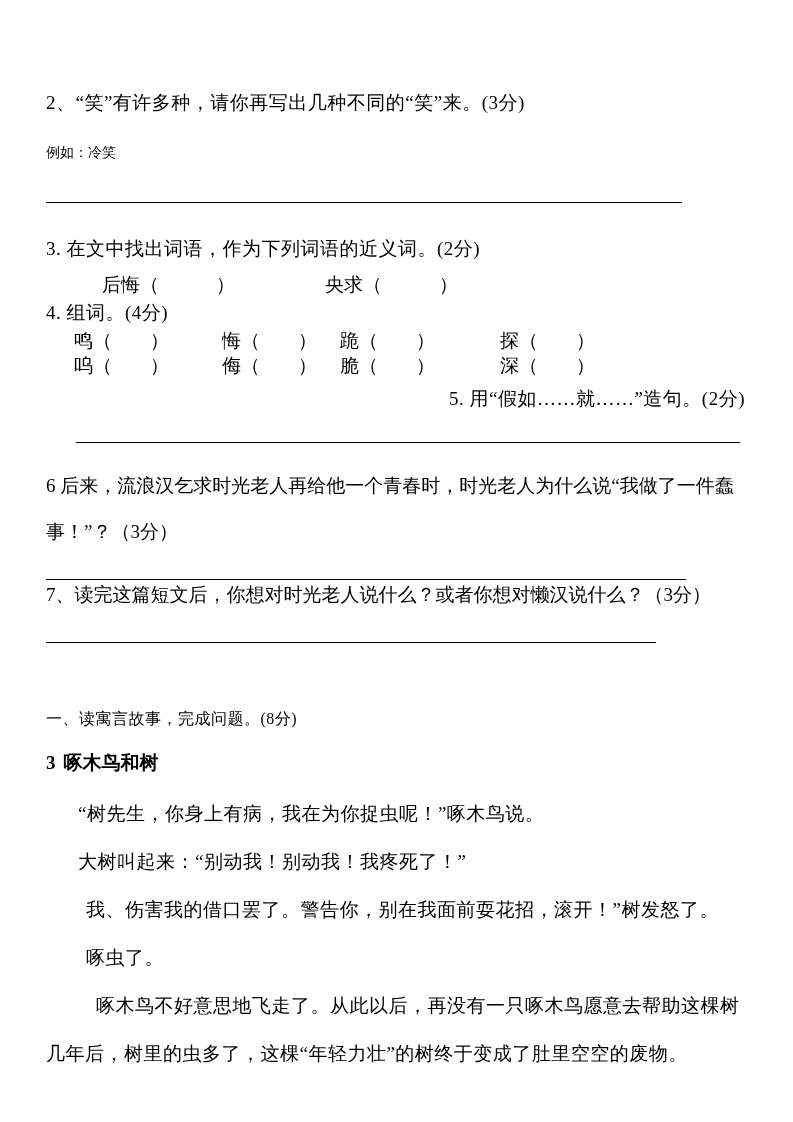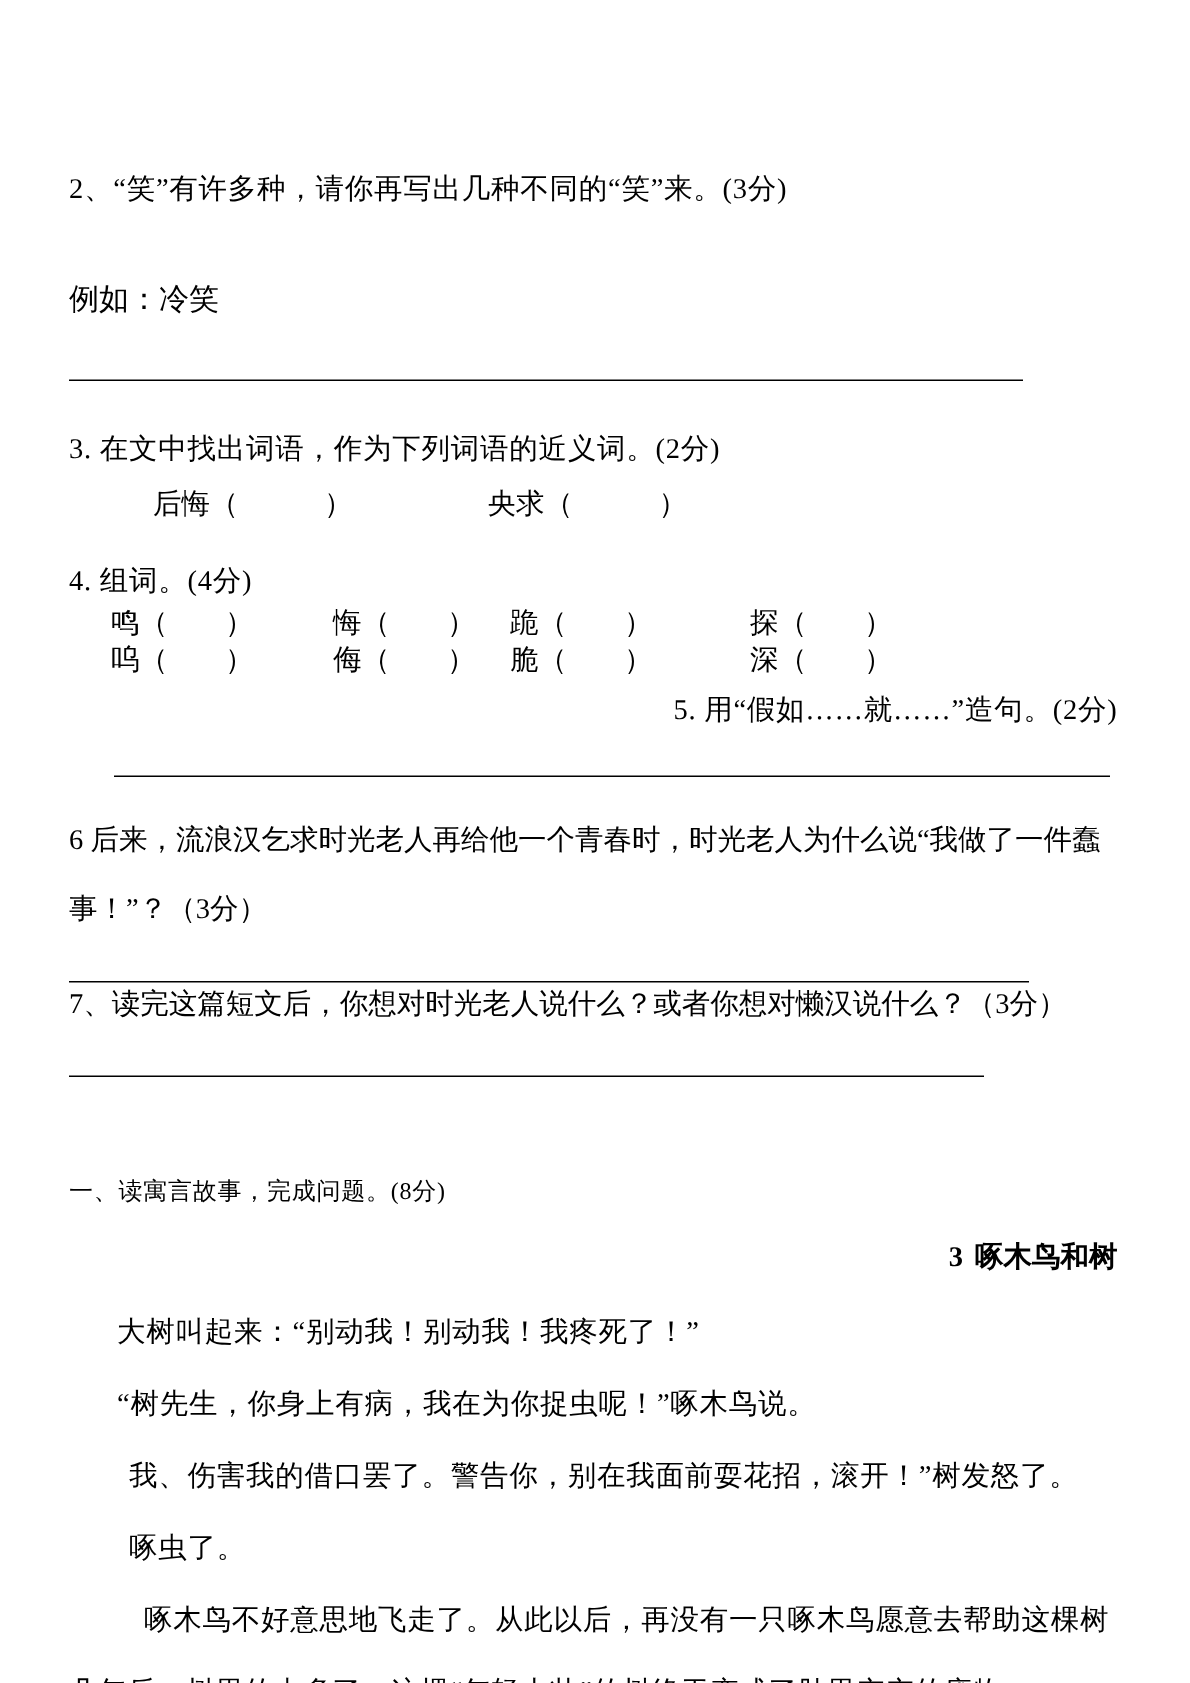--- a/index.html
+++ b/index.html
@@ -15,25 +15,24 @@
   .page {
     width: 793px;
     height: 1122px;
     background: #ffffff;
     padding: 88px 48px 40px 46px;
   }
   .q-text {
     font-size: 19px;
     line-height: 30px;
     letter-spacing: 0.5px;
-    margin-top: 24px;
   }
   .example {
-    font-size: 20px;
-    margin-top: 44px;
+    font-size: 14px;
+    margin-top: 26px;
   }
   .answer-line {
     border-bottom: 1.3px solid #000;
     height: 1px;
   }
   .line-1 { margin-top: 40px; width: 636px; }
   .line-2 { margin-top: 28px; margin-left: 30px; width: 664px; }
   .line-3 { margin-top: 24px; width: 640px; }
   .line-4 { margin-top: 32px; width: 610px; }
 
@@ -68,21 +67,21 @@
   }
 
   .section-heading {
     margin-top: 66px;
     font-size: 16px;
     font-weight: normal;
     letter-spacing: 0.5px;
   }
   .story-title {
     margin-top: 20px;
-    text-align: right;
+    text-align: left;
     font-size: 19px;
     font-weight: bold;
   }
   .story-title .num { margin-right: 8px; }
 
   .story {
     margin-top: 14px;
     font-size: 19px;
   }
   .story-line {
@@ -136,21 +135,21 @@
   <div class="q7-para">7、读完这篇短文后，你想对时光老人说什么？或者你想对懒汉说什么？（3分）</div>
   <div class="answer-line line-4"></div>
 
   <div class="section-heading">一、读寓言故事，完成问题。(8分)</div>
 
   <div class="story-title">
     <span class="num">3</span><span>啄木鸟和树</span>
   </div>
 
   <div class="story">
+    <div class="story-line indent-1">“树先生，你身上有病，我在为你捉虫呢！”啄木鸟说。</div>
     <div class="story-line indent-1">大树叫起来：“别动我！别动我！我疼死了！”</div>
-    <div class="story-line indent-1">“树先生，你身上有病，我在为你捉虫呢！”啄木鸟说。</div>
     <div class="story-line indent-2">我、伤害我的借口罢了。警告你，别在我面前耍花招，滚开！”树发怒了。</div>
     <div class="story-line indent-2">啄虫了。</div>
     <div class="story-line indent-3">啄木鸟不好意思地飞走了。从此以后，再没有一只啄木鸟愿意去帮助这棵树</div>
     <div class="story-line indent-0">几年后，树里的虫多了，这棵“年轻力壮”的树终于变成了肚里空空的废物。</div>
   </div>
 
 </div>
 
 </body></html>

